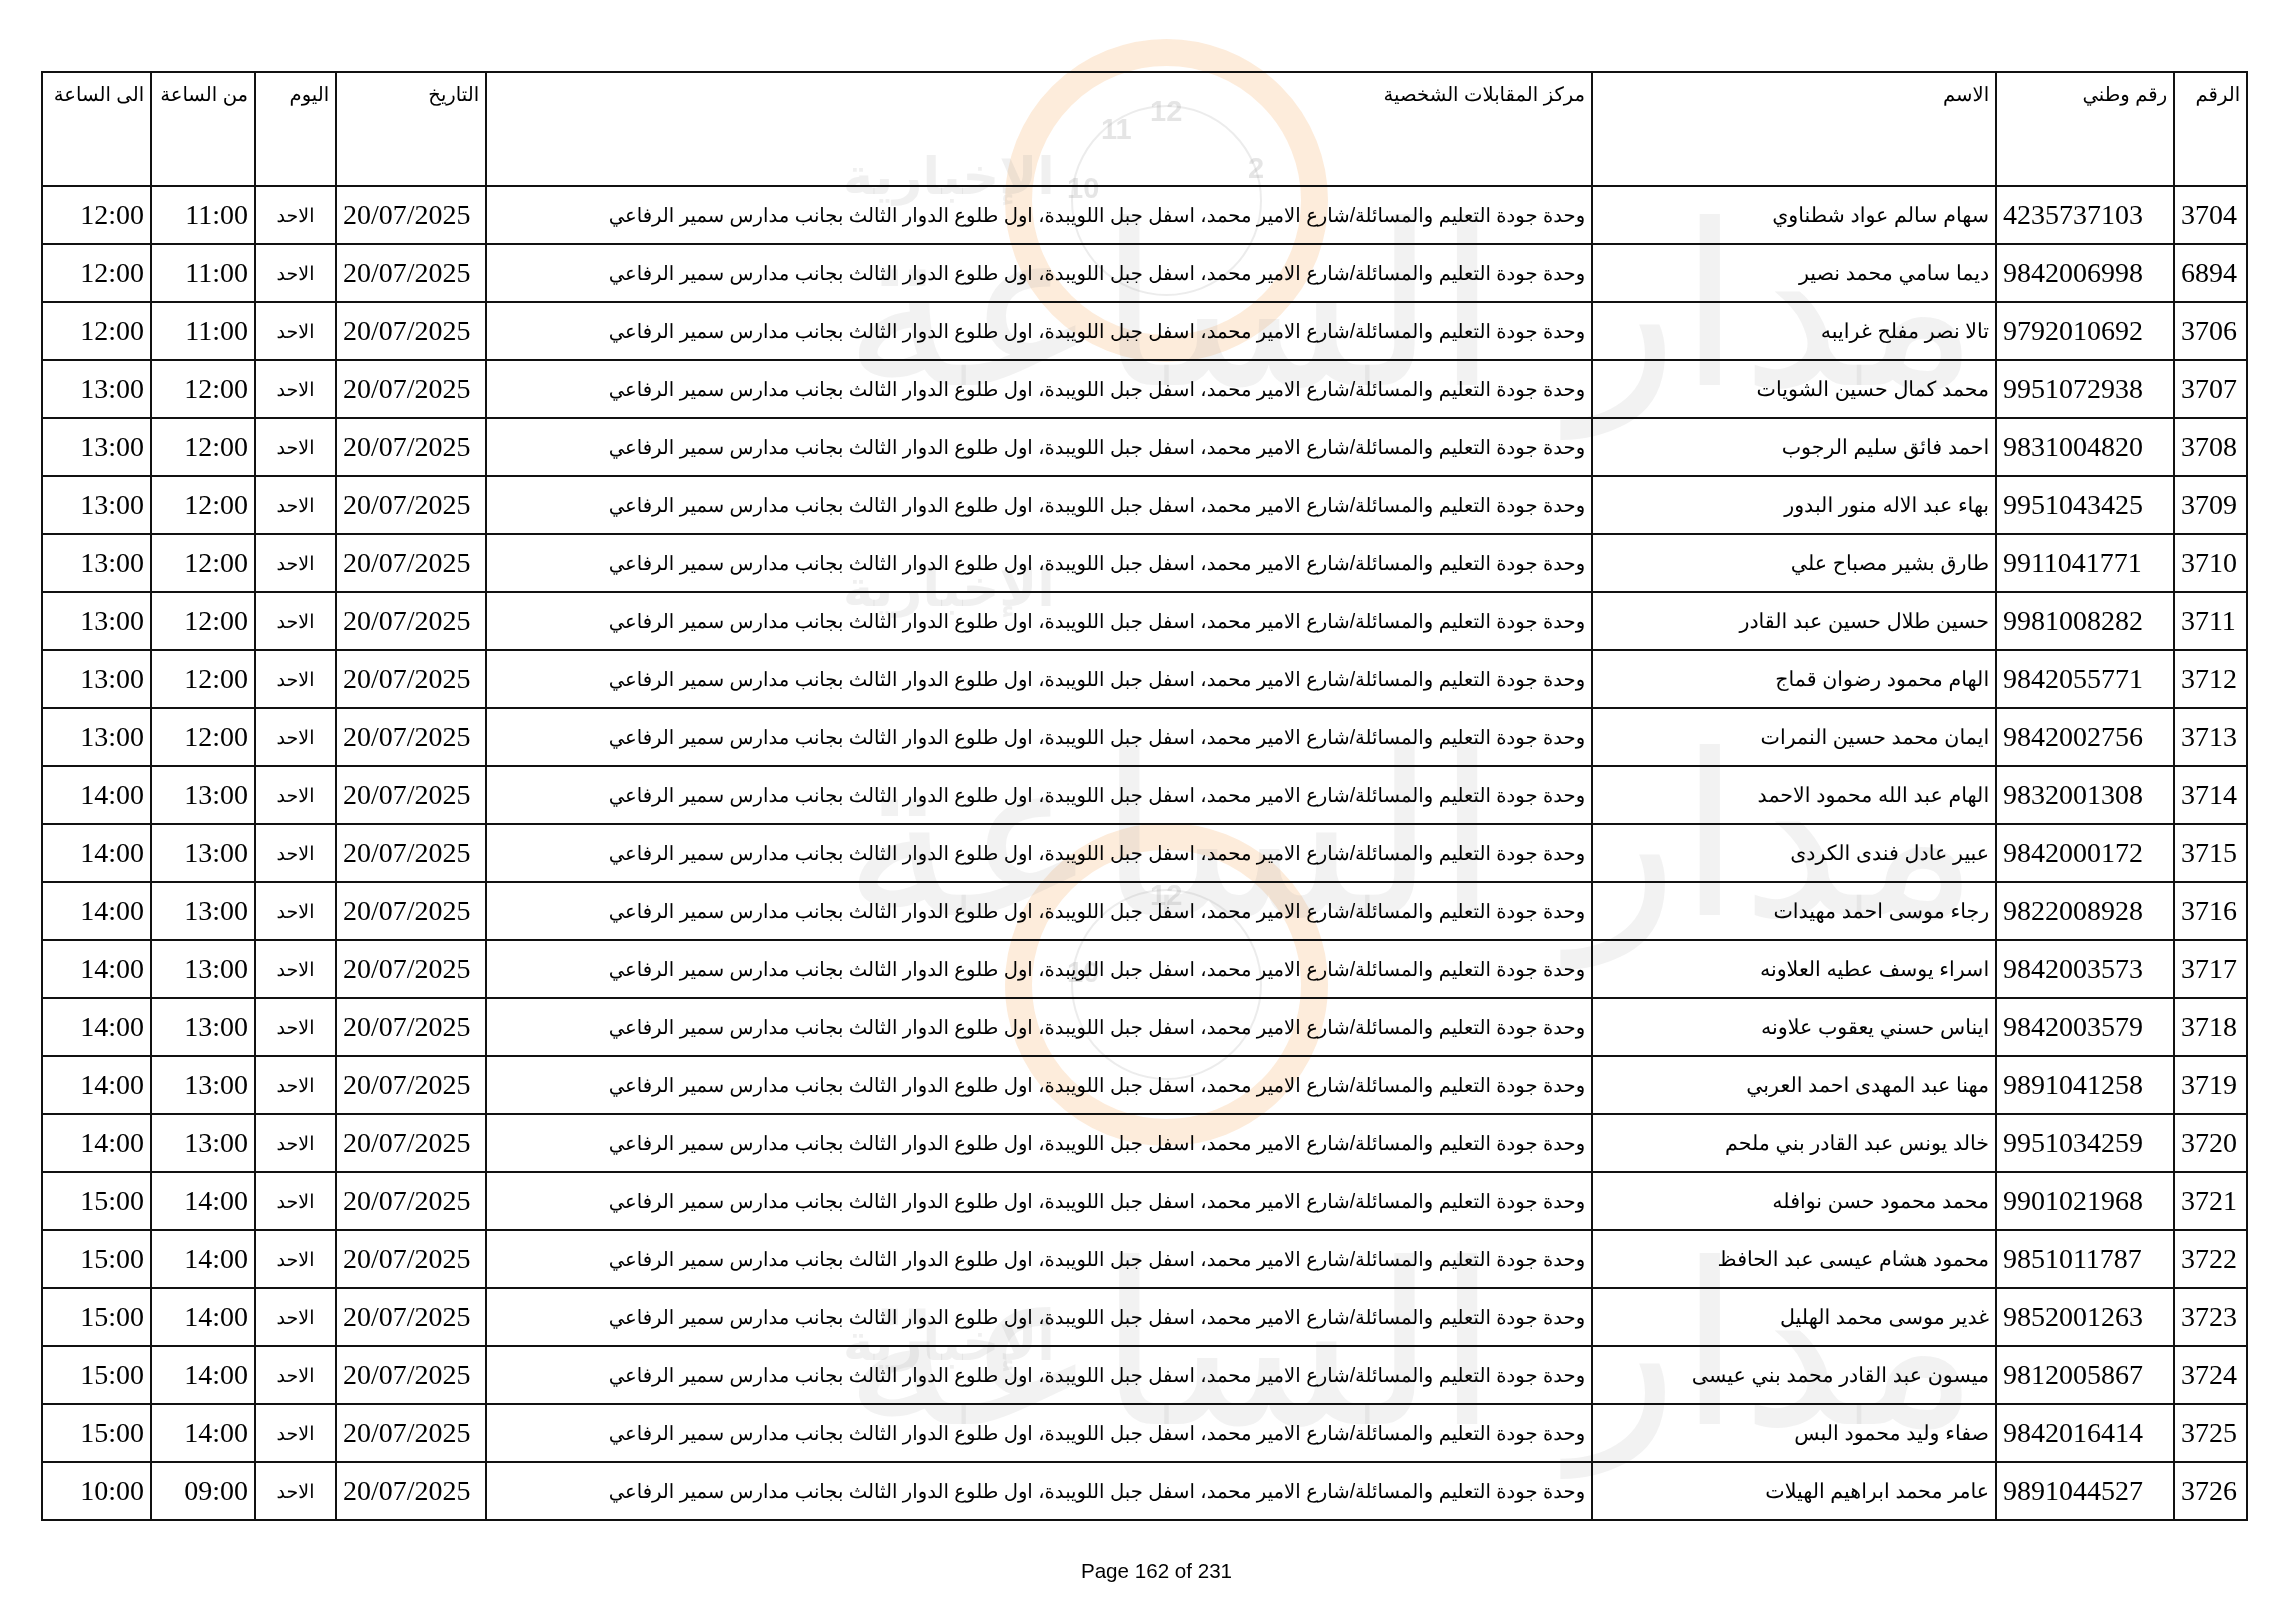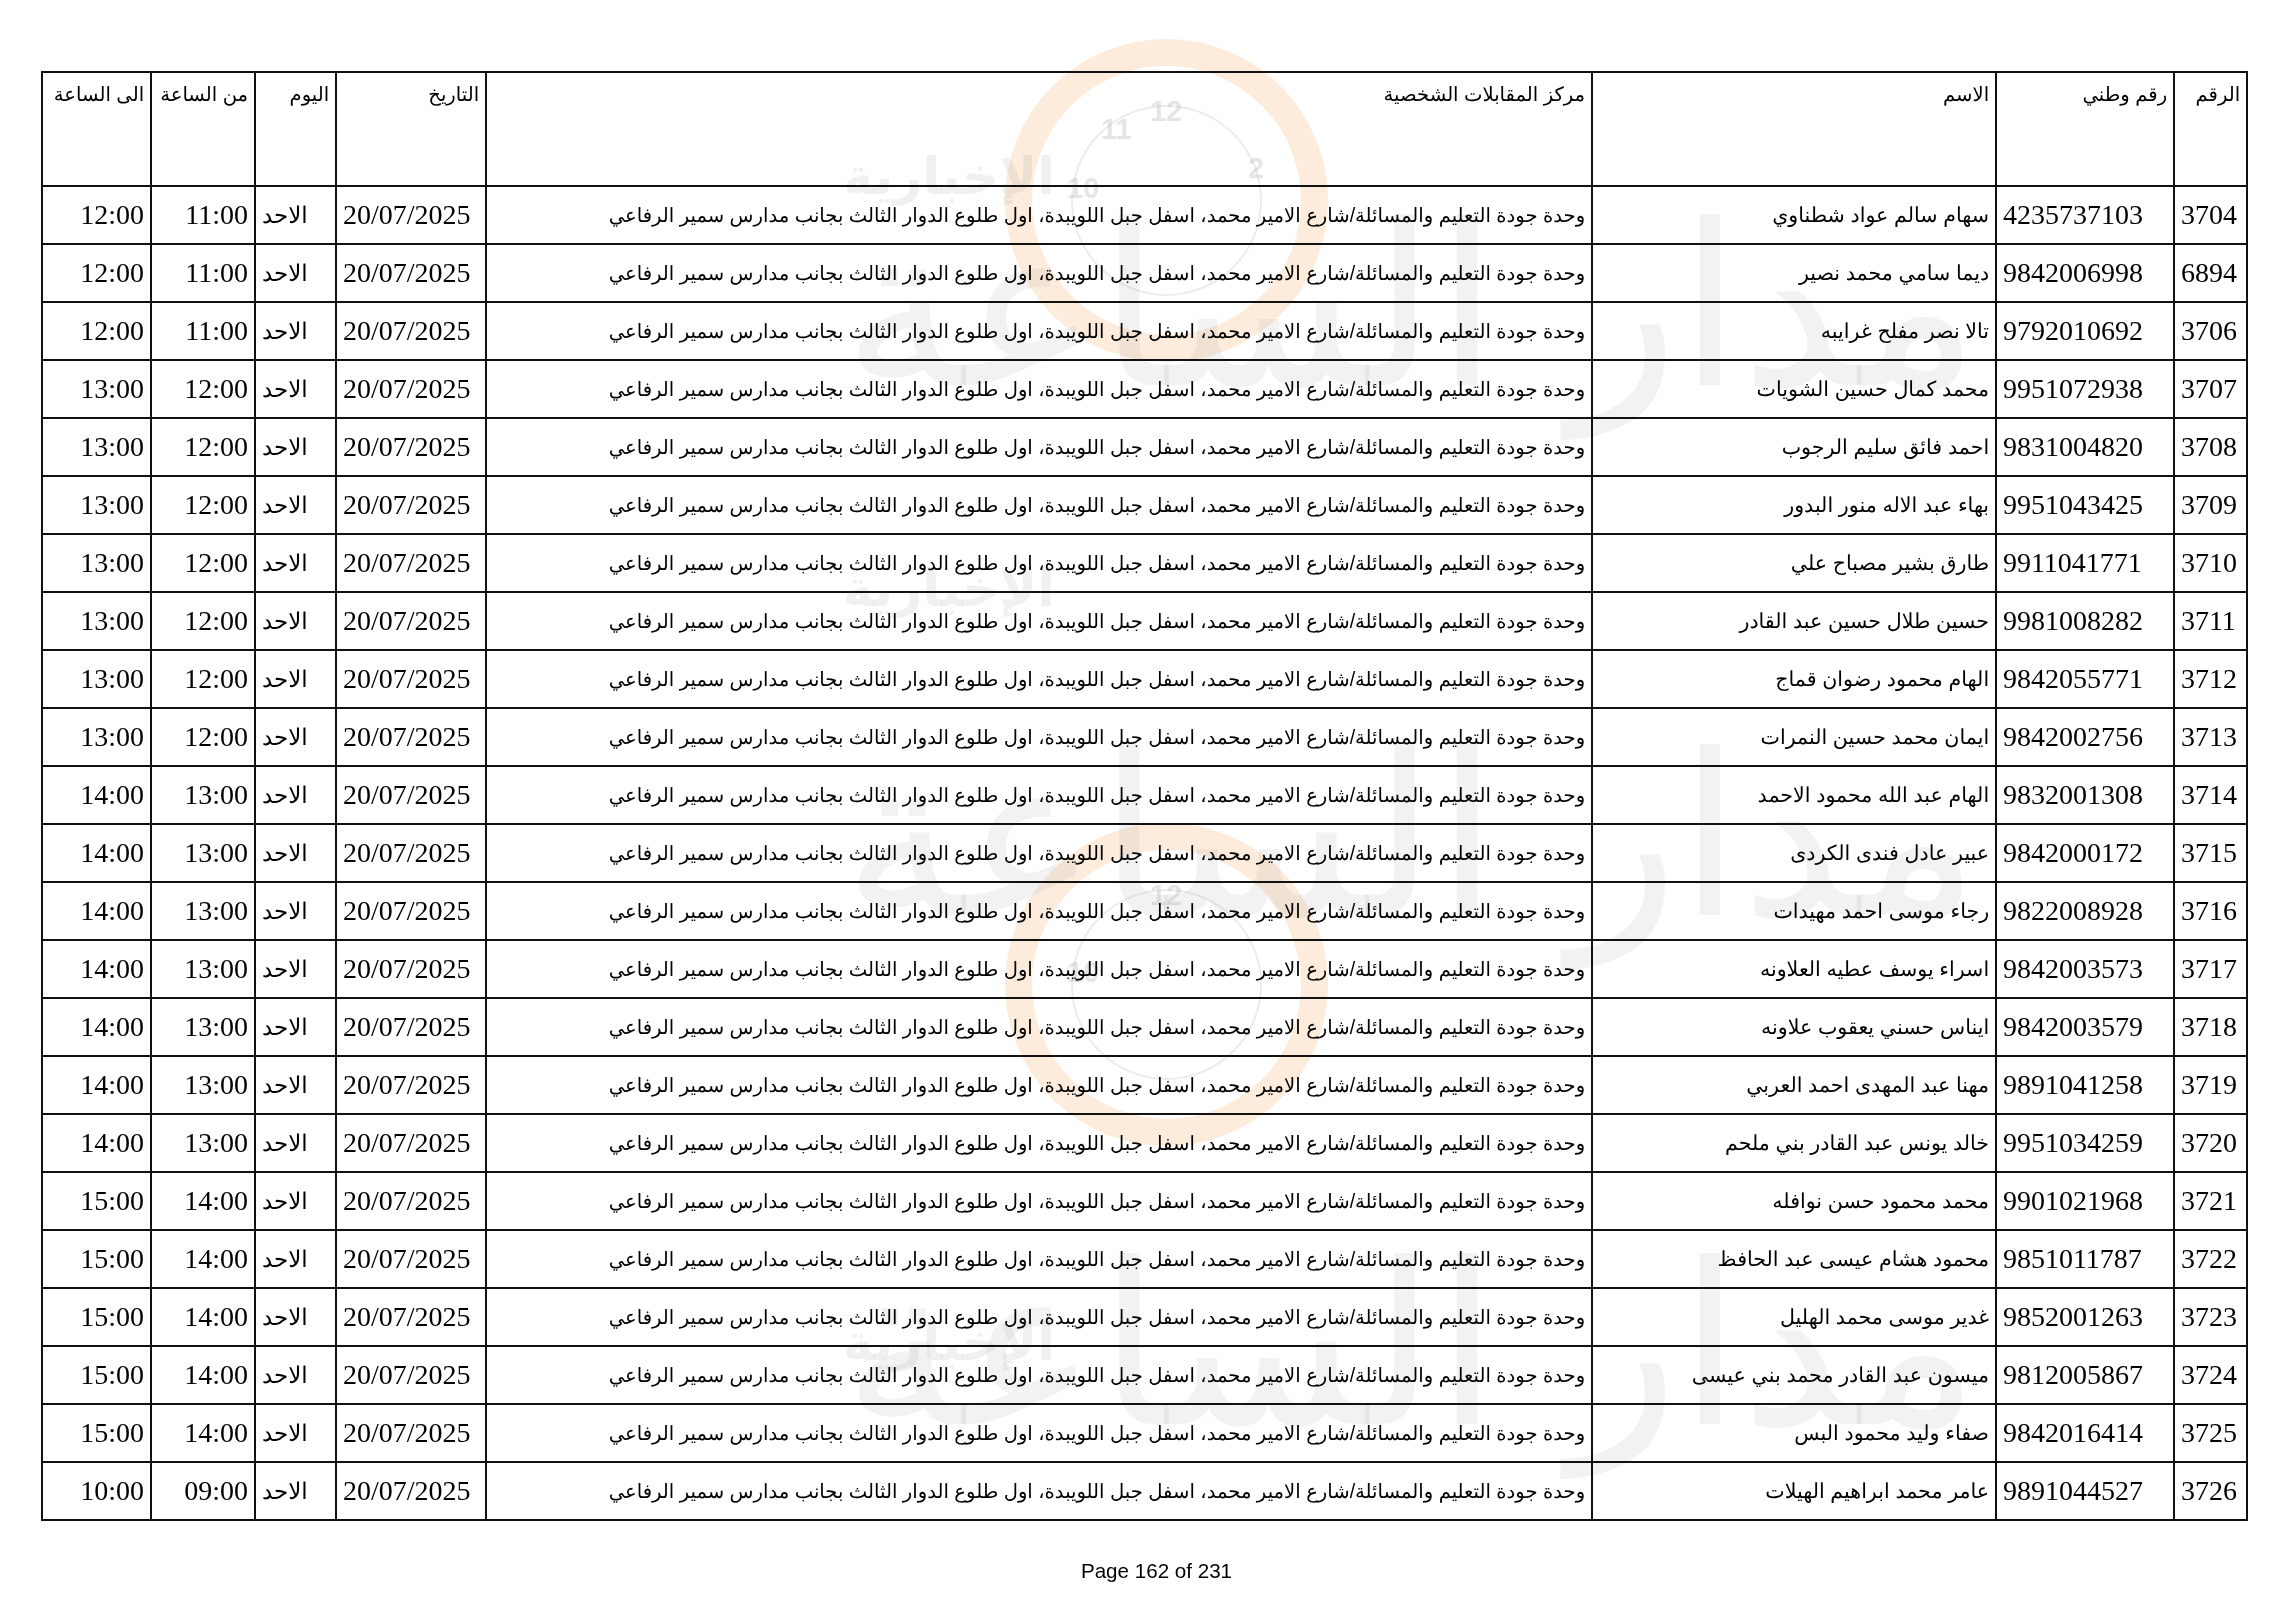--- a/index.html
+++ b/index.html
@@ -21,21 +21,21 @@
   table.grid th, table.grid td { border: 2.5px solid #111; padding: 0 5.9px; overflow: hidden; white-space: nowrap; }
   table.grid th { height: 102px; vertical-align: top; text-align: right; font-family: "Liberation Sans", sans-serif; font-weight: normal; font-size: 19.6px; padding-top: 10px; }
   table.grid td { height: 56px; vertical-align: middle; }
   td.num, td.nid, td.date, td.time { font-family: "Liberation Serif", serif; font-size: 28px; text-align: left; direction: ltr; }
   td.num { text-align: left; padding-left: 5.9px; padding-top: 7.8px; }
   td.nid { text-align: left; padding-left: 23.5px; }
   td.date { text-align: left; padding-left: 11.8px; padding-top: 7.8px;}
   td.time { text-align: right; padding-right: 3.9px; padding-top: 7.8px;}
   td.name { font-family: "Liberation Sans", sans-serif; font-size: 20.6px; padding-right: 35px; border-radius: 14px; }
   td.loc { font-family: "Liberation Sans", sans-serif; font-size: 19.6px; vertical-align: top; padding-top: 7.8px; padding-right: 3.9px; }
-  td.day { font-family: "Liberation Sans", sans-serif; font-size: 23px; text-align: left; vertical-align: top; padding-top: 9.8px; padding-right: 3.9px; }
+  td.day { font-family: "Liberation Sans", sans-serif; font-size: 19px; text-align: center; vertical-align: top; padding-top: 9.8px; padding-right: 3.9px; }
 
   .footer { position: absolute; left: 0; width: 2293px; top: 1559px; text-align: center; font-family: "Liberation Sans", sans-serif; font-size: 20.6px; z-index: 1; padding-left: 10px; }
   .footer span { display: inline-block; margin-left: 0; position: relative; left: 0; }
 </style>
 </head>
 <body>
 
 <div class="wm" style="left:0;top:0;width:2253px;height:1621px;">
   <div class="wm-clock" style="left:1005px;top:39px;">
     <div class="wm-clock-inner"></div>

